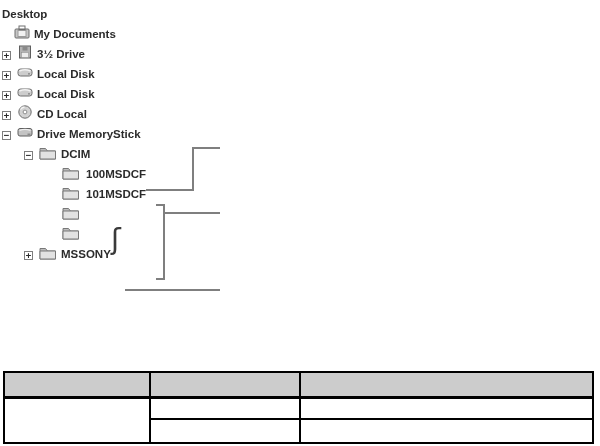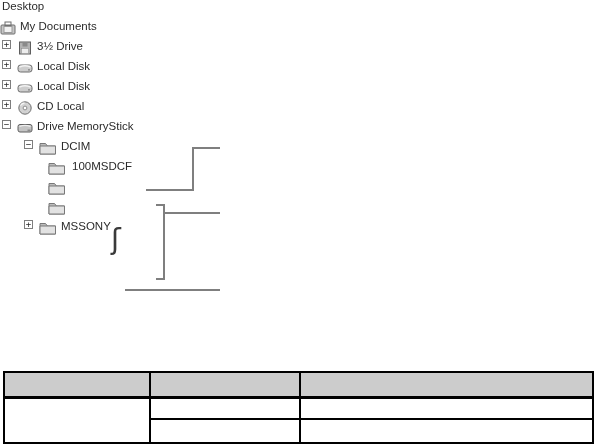--- a/index.html
+++ b/index.html
@@ -7,27 +7,27 @@
   #screen {
     position: relative;
     width: 600px; height: 446px;
     background: #ffffff;
     font-family: "Liberation Sans", "DejaVu Sans", sans-serif;
     color: #2b2b2b;
     overflow: hidden;
   }
   
   #tree { position:absolute; left:0; top:0; width:340px; }
-  .row { height:20px; display:flex; align-items:flex-start; }
+  .row { height:20px; display:flex; align-items:flex-end;font-weight:bold; }
   .row .lbl { font-size:11.5px; color:#2b2b2b; white-space:nowrap; }
   .lvl0  { padding-left:2px; }
-  .lvl0i { padding-left:0; }
+  .lvl0i { padding-left:7px;margin-left:7px; }
   .lvl1  { padding-left:2px; }
   .lvl2  { padding-left:24px; }
-  .lvl3  { padding-left:48px; }
+  .lvl3  { padding-left:62px; }
   .ebox {
     width:9px; height:9px; flex:0 0 9px;
     border:1px solid #7e7e7e; background:#fff;
     font-family:"DejaVu Sans Mono", monospace;
     font-size:9px; line-height:6px; text-align:center;
     color:#2b2b2b; margin-right:6px;
     display:flex; align-items:center; justify-content:center;
     padding-bottom:1px;
   }
   .icn { flex:0 0 auto; margin-right:4px; display:flex; align-items:center; }
@@ -182,20 +182,28 @@
 
     <div class="row lvl3">
       <span class="icn">
           <svg width="18" height="15">
             <use href="#g-folder"></use>
           </svg>
         </span>
       <span class="lbl">100MSDCF</span>
     </div>
 
+    <div class="row lvl3">
+      <span class="icn">
+          <svg width="18" height="15">
+            <use href="#g-folder"></use>
+          </svg>
+        </span>
+      <span class="lbl">101MSDCF</span>
+    </div>
 
     <div class="row lvl3">
       <span class="icn">
           <svg width="18" height="15">
             <use href="#g-folder"></use>
           </svg>
         </span>
       <span class="lbl"></span>
     </div>
 

